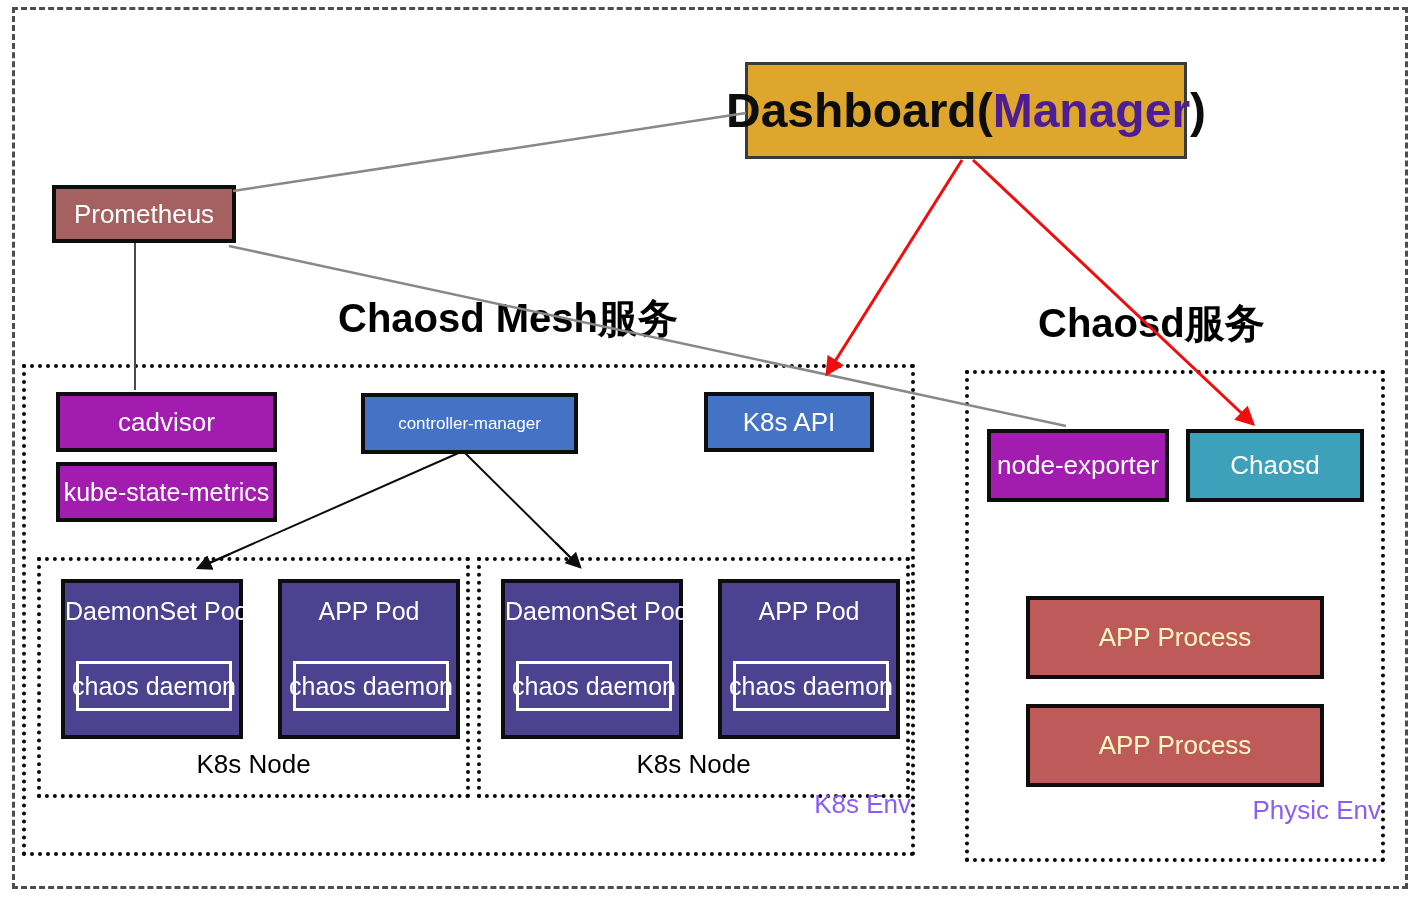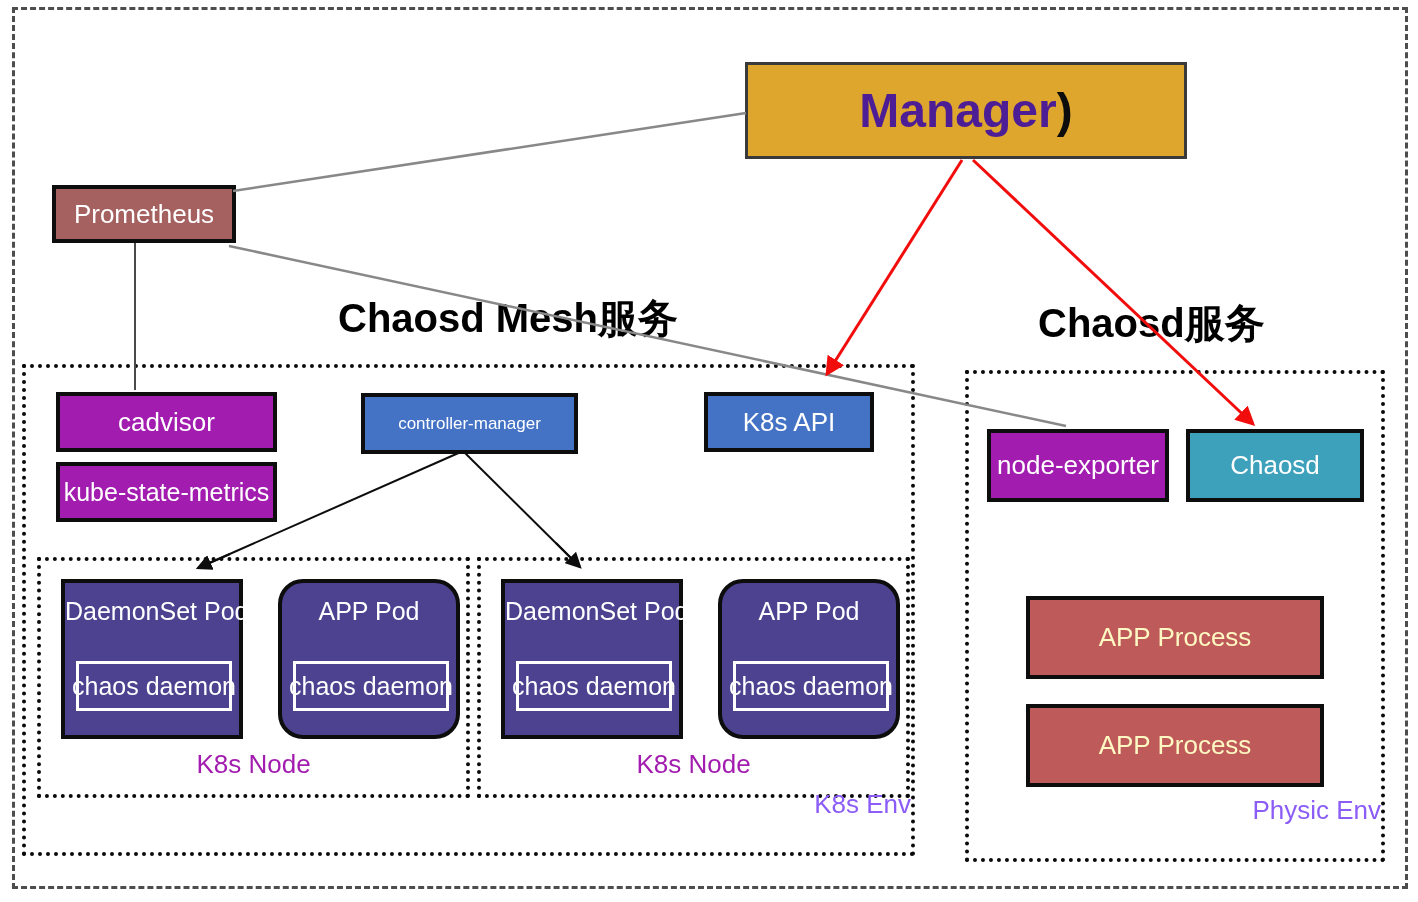--- a/index.html
+++ b/index.html
@@ -37,46 +37,47 @@
   .mesh-container{left:22px;top:364px;width:893px;height:492px;}
   .phys-container{left:965px;top:370px;width:420px;height:492px;}
   .nodebox{border:4px dotted #0a0a0a;position:absolute;box-sizing:border-box;width:433px;height:241px;top:189px;}
   .nodebox.n1{left:11px;}
   .nodebox.n2{left:451px;}
   .pod{
     position:absolute;top:18px;width:182px;height:160px;background:#4d4290;border:4px solid #0d0d0d;
     box-sizing:border-box;color:#fff;
   }
   .pod.p1{left:20px;}
-  .pod.p2{left:237px;border-radius:25px;}
+  .pod.p2{left:237px;}
   .pod-title{text-align:center;margin-top:14px;font-size:25px;white-space:nowrap;}
   .chaos-inner{
     position:absolute;left:11px;top:78px;width:156px;height:50px;border:3px solid #ffffff;
     box-sizing:border-box;display:flex;align-items:center;justify-content:center;font-size:25px;white-space:nowrap;
   }
-  .node-label{position:absolute;left:0;right:0;bottom:14px;text-align:center;color:#a21caf;font-size:26px;}
+  .node-label{position:absolute;left:0;right:0;bottom:14px;text-align:center;color:#000000;font-size:26px;}
   .env-label{position:absolute;left:0;right:0;bottom:32px;text-align:right;color:#8b5cf6;font-size:26px;}
   .node-exporter{position:absolute;left:18px;top:55px;width:182px;height:73px;}
   .chaosd{position:absolute;left:217px;top:55px;width:178px;height:73px;}
   .proc{position:absolute;left:57px;width:298px;height:83px;background:#bf5a5a;border:4px solid #0d0d0d;
     box-sizing:border-box;display:flex;align-items:center;justify-content:center;color:#fef9c3;font-size:26px;}
   .proc.pr1{top:222px;}
   .proc.pr2{top:330px;}
   #connectors{position:absolute;left:0;top:0;width:1418px;height:902px;pointer-events:none;z-index:10;}
   .title-mesh{left:338px;top:296px;}
   .title-chaosd{left:1038px;top:301px;}
 </style>
 </head>
 <body>
 
 <div id="canvas">
 
   <div class="outer-frame"></div>
 
   <div class="box dashboard">
+    <span>Dashboard(</span>
       <span class="hl">Manager</span>
       <span>)</span>
   </div>
 
   <div class="box prometheus">
     <span>Prometheus</span>
   </div>
 
   <div class="section-title title-mesh">Chaosd Mesh服务</div>
   <div class="section-title title-chaosd">Chaosd服务</div>

